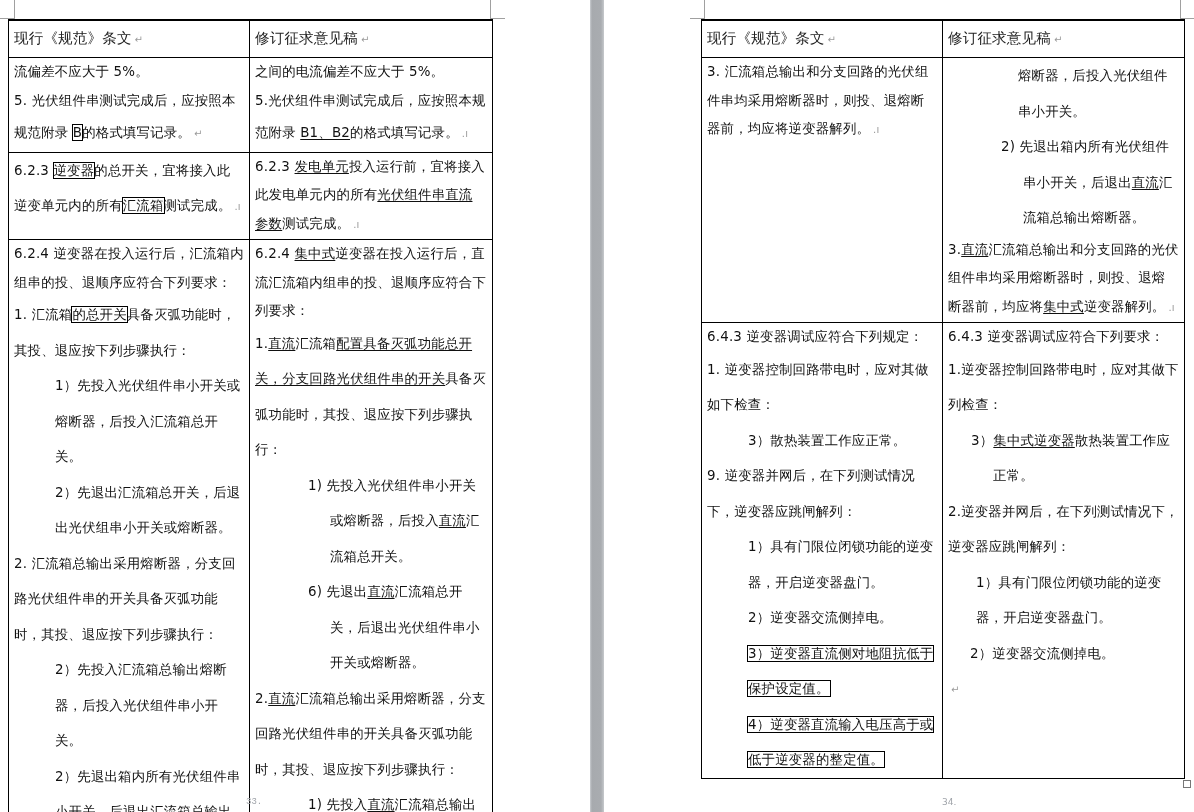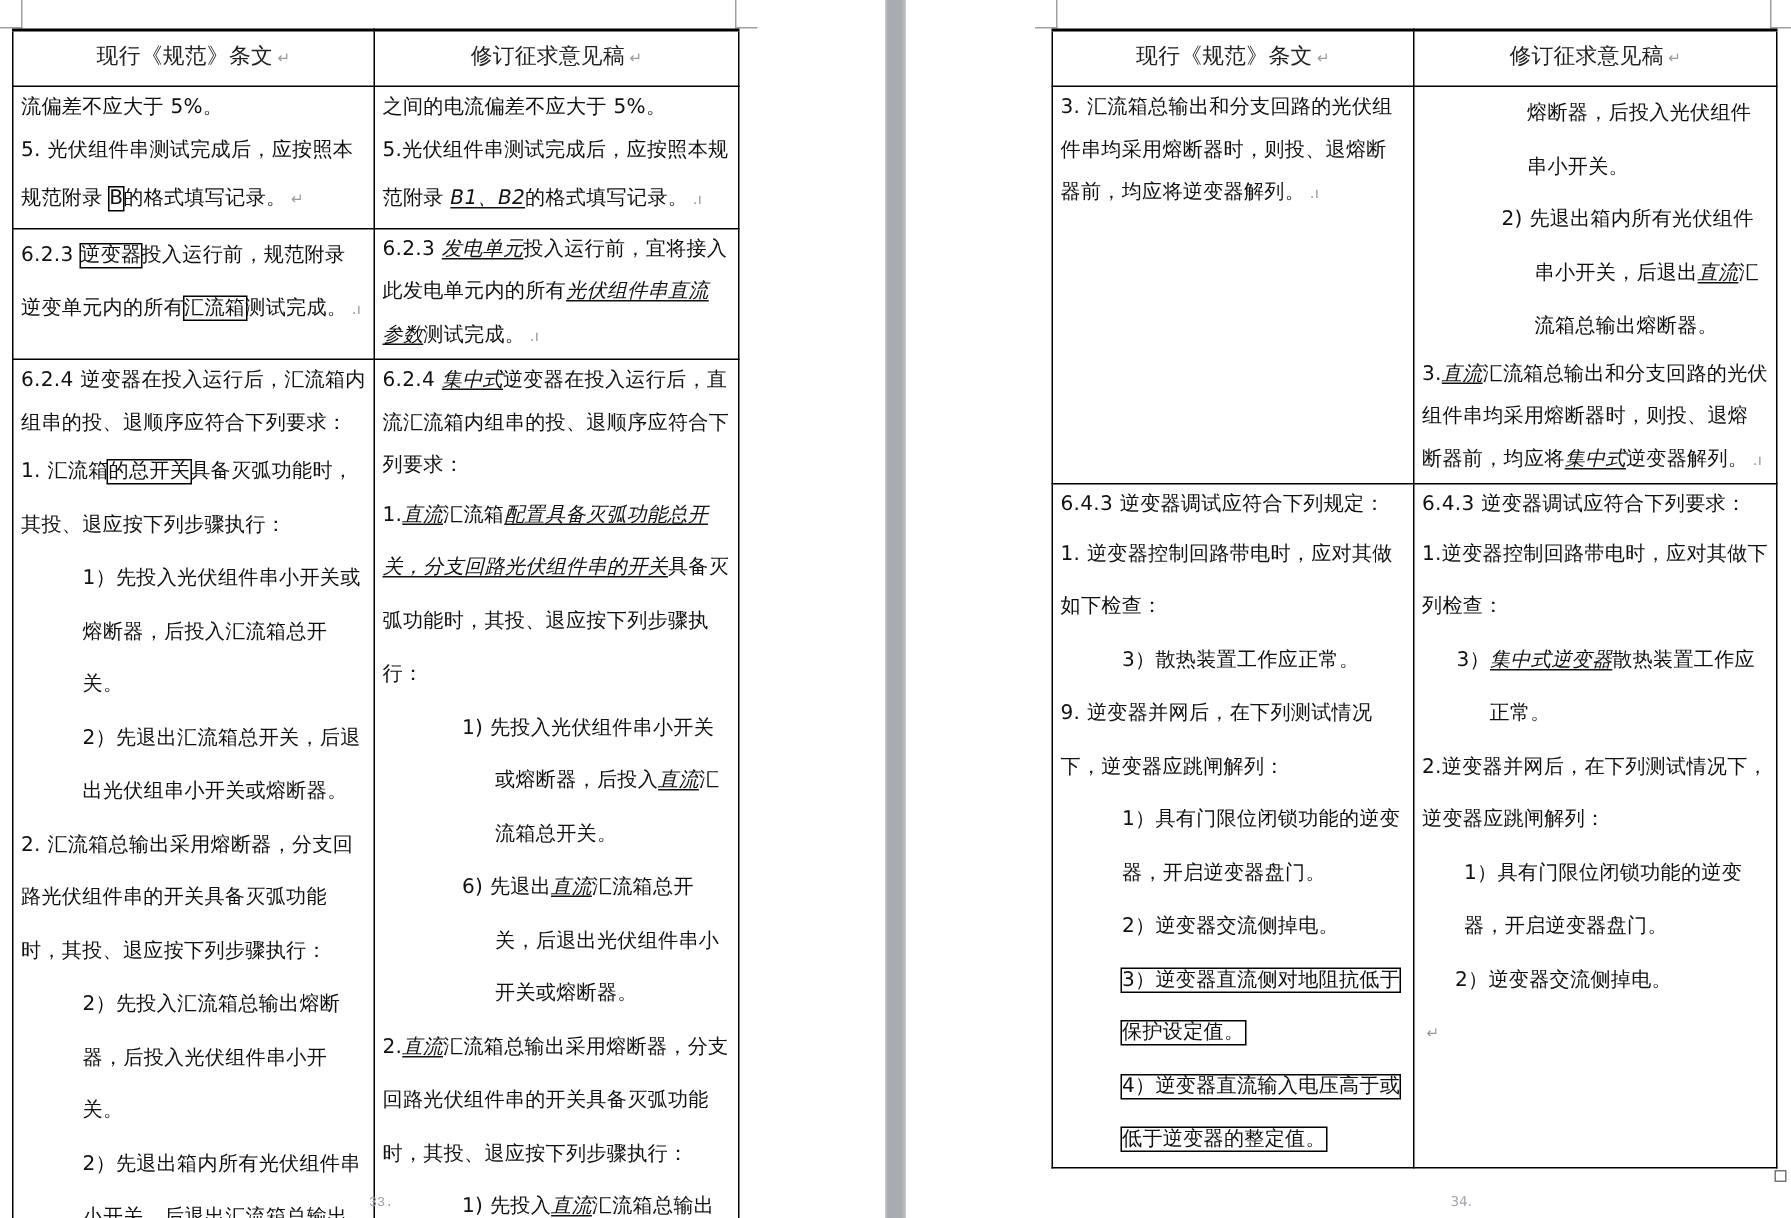--- a/index.html
+++ b/index.html
@@ -23,28 +23,28 @@
   table.doc {
     position:absolute; border-collapse:collapse; table-layout:fixed;
     border-top:2px solid #000;
   }
   table.doc td {
     border:1px solid #000; vertical-align:top; padding:0 5px;
     font-size:13.4px; line-height:35.5px; letter-spacing:0.2px;
     overflow:hidden; white-space:normal;
   }
   table.doc td.th {
-    text-align:center; font-size:14.5px; height:35px; line-height:35px;
+    text-align:left; font-size:14.5px; height:35px; line-height:35px;
     font-weight:normal; color:#222;margin-top:22px;
   }
   .para { display:block; }
   .tight { line-height:28.5px; }
   .ind1 { padding-left:41px; }
   .hang { padding-left:75px; text-indent:-22px; }
-  .u { text-decoration:underline; text-underline-offset:2px;font-style:italic; }
+  .u { text-decoration:underline; text-underline-offset:2px; }
   .box { outline:1px solid #000; outline-offset:0; }
   .mark { color:#9a9a9a; font-size:10px; margin-left:3px; }
   .sec { line-height:18px; height:18px; font-size:13px; }
   .pnum { position:absolute; top:797px; font-size:9px; color:#a0a4aa; }
   .cornerbox { position:absolute; left:1183px; top:780px; width:6px; height:6px; border:1px solid #777; }
 </style>
 </head>
 <body>
 
 <div class="page page-left">
@@ -70,21 +70,21 @@
       </td>
       <td>
         <span class="para tight">之间的电流偏差不应大于 5%。</span>
         <span class="para tight">5.光伏组件串测试完成后，应按照本规</span>
         <span class="para"><span>范附录 </span><span class="u">B1、B2</span><span>的格式填写记录。</span><span class="mark">.ı</span></span>
       </td>
     </tr>
 
     <tr style="height:80px;">
       <td>
-        <span class="para"><span>6.2.3 </span><span class="box">逆变器</span><span>投入运行前，规范附录</span></span>
+        <span class="para"><span>6.2.3 </span><span class="box">逆变器</span><span>的总开关，宜将接入此</span></span>
         <span class="para"><span>逆变单元内的所有</span><span class="box">汇流箱</span><span>测试完成。</span><span class="mark">.ı</span></span>
       </td>
       <td>
         <span class="para tight"><span>6.2.3 </span><span class="u">发电单元</span><span>投入运行前，宜将接入</span></span>
         <span class="para tight"><span>此发电单元内的所有</span><span class="u">光伏组件串直流</span></span>
         <span class="para tight"><span class="u">参数</span><span>测试完成。</span><span class="mark">.ı</span></span>
       </td>
     </tr>
 
     <tr style="height:548px;">
@@ -162,14 +162,14 @@
         <span class="para">2.逆变器并网后，在下列测试情况下，逆变器应跳闸解列：</span>
         <span class="para" style="padding-left:28px;">1）具有门限位闭锁功能的逆变器，开启逆变器盘门。</span>
         <span class="para" style="padding-left:22px;">2）逆变器交流侧掉电。</span>
         <span class="para"><span class="mark">↵</span></span>
       </td>
     </tr>
   </tbody>
     </table>
 
   <div class="cornerbox" style="left:579px;"></div>
-  <div class="pnum" style="left:338px;margin-left:25px;">34.</div>
+  <div class="pnum" style="left:338px;">34.</div>
 </div>
 
 </body></html>

